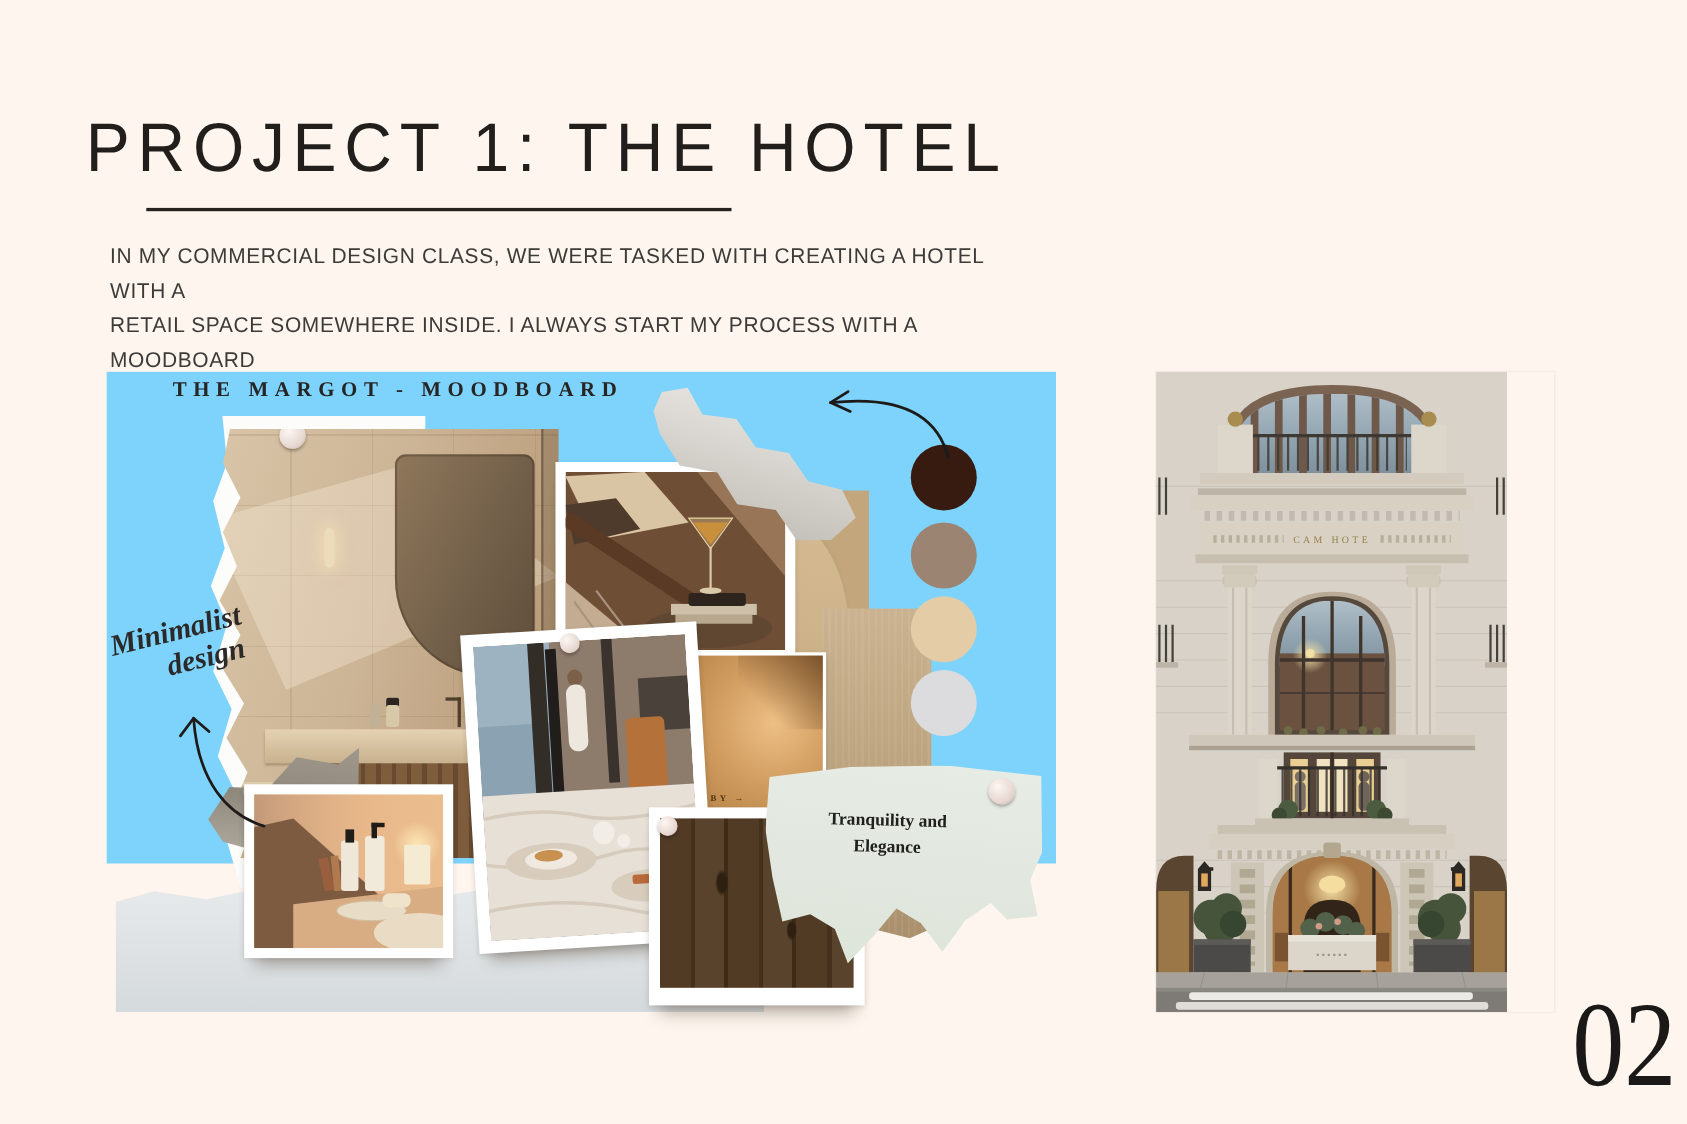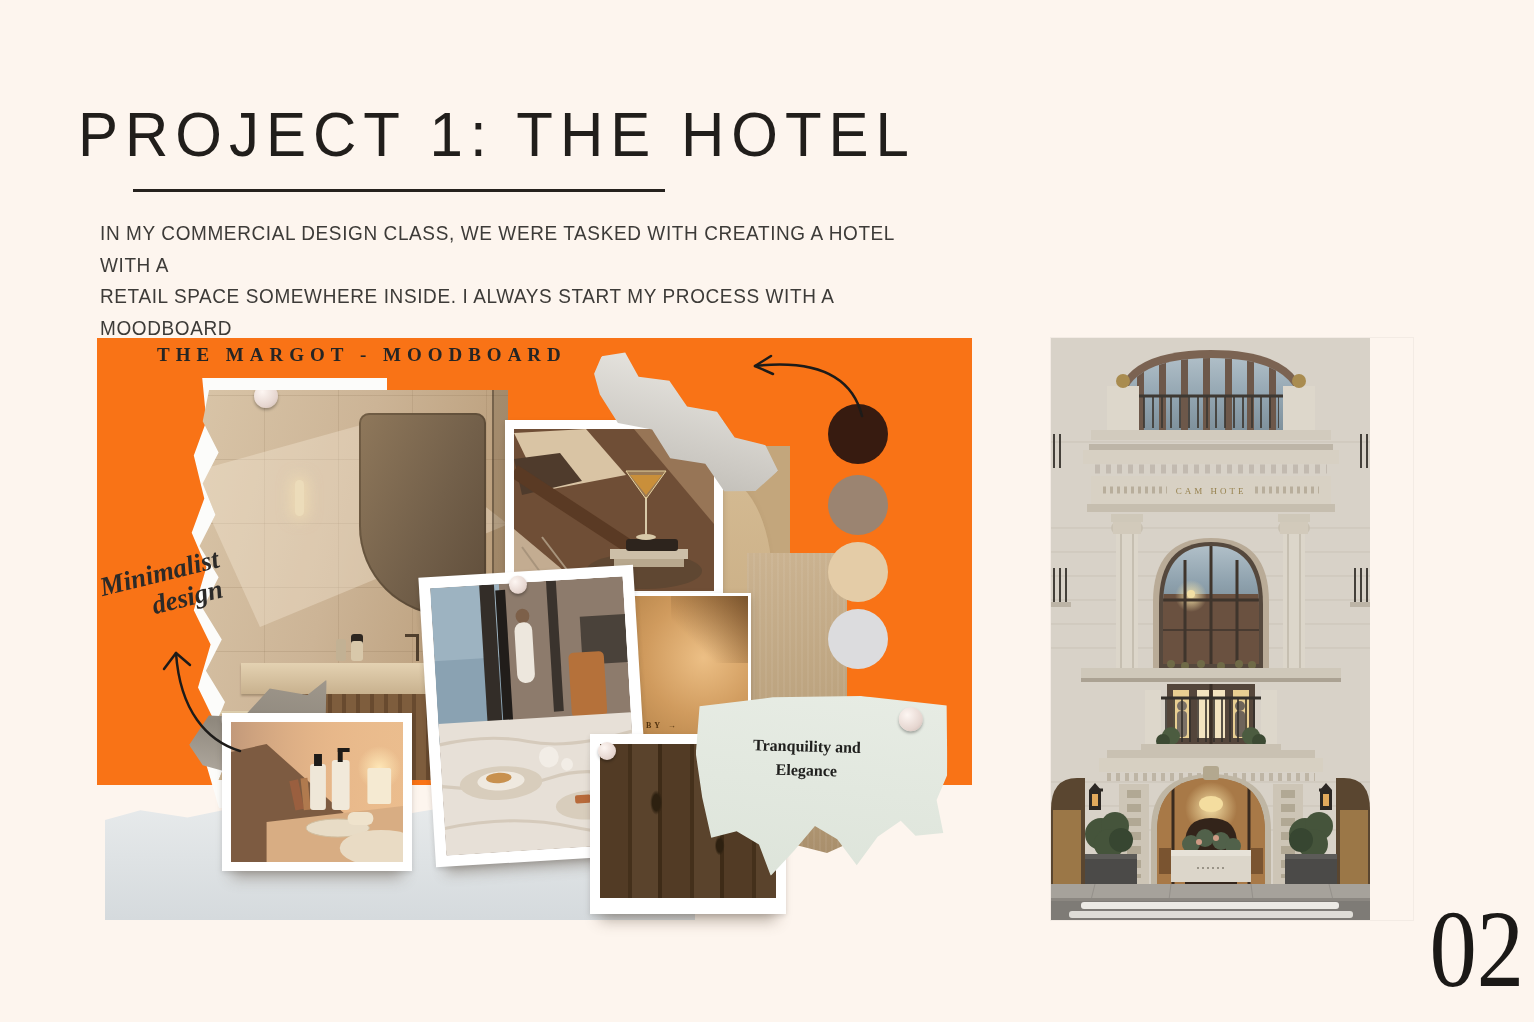--- a/index.html
+++ b/index.html
@@ -8,21 +8,21 @@
   .abs{position:absolute;}
 
   
   .page-title{left:78px;top:100px;font-size:60px;font-weight:300;letter-spacing:7px;
     color:#211e1b;font-family:"Liberation Sans",sans-serif;transform:scaleY(1.04);}
   .title-underline{left:133px;top:189px;width:532px;height:3px;background:#26221e;}
   .intro{left:100px;top:219px;width:820px;color:#3d3b38;font-size:19px;font-weight:300;
     letter-spacing:.6px;line-height:31px;transform:scaleY(1.02);}
 
   
-  .moodboard{left:97px;top:338px;width:863px;height:447px;background:#f97316;padding-left:12px;}
+  .moodboard{left:97px;top:338px;width:863px;height:447px;background:#7dd3fc;}
   .mb-title{left:60px;top:6px;font-family:"Liberation Serif",serif;font-weight:bold;
     font-size:19px;letter-spacing:6px;color:#262524;}
 
   .backing-paper{left:80px;top:40px;width:210px;height:430px;background:#fcfcfa;
     box-shadow:0 3px 8px rgba(70,60,50,.12);
     clip-path:polygon(12% 0,100% 0,100% 100%,20% 100%,14% 90%,18% 80%,10% 72%,16% 62%,8% 54%,14% 44%,7% 36%,13% 28%,8% 18%,14% 10%);}
 
   
   .ph-bath{left:93px;top:52px;width:318px;height:390px;
     background:

